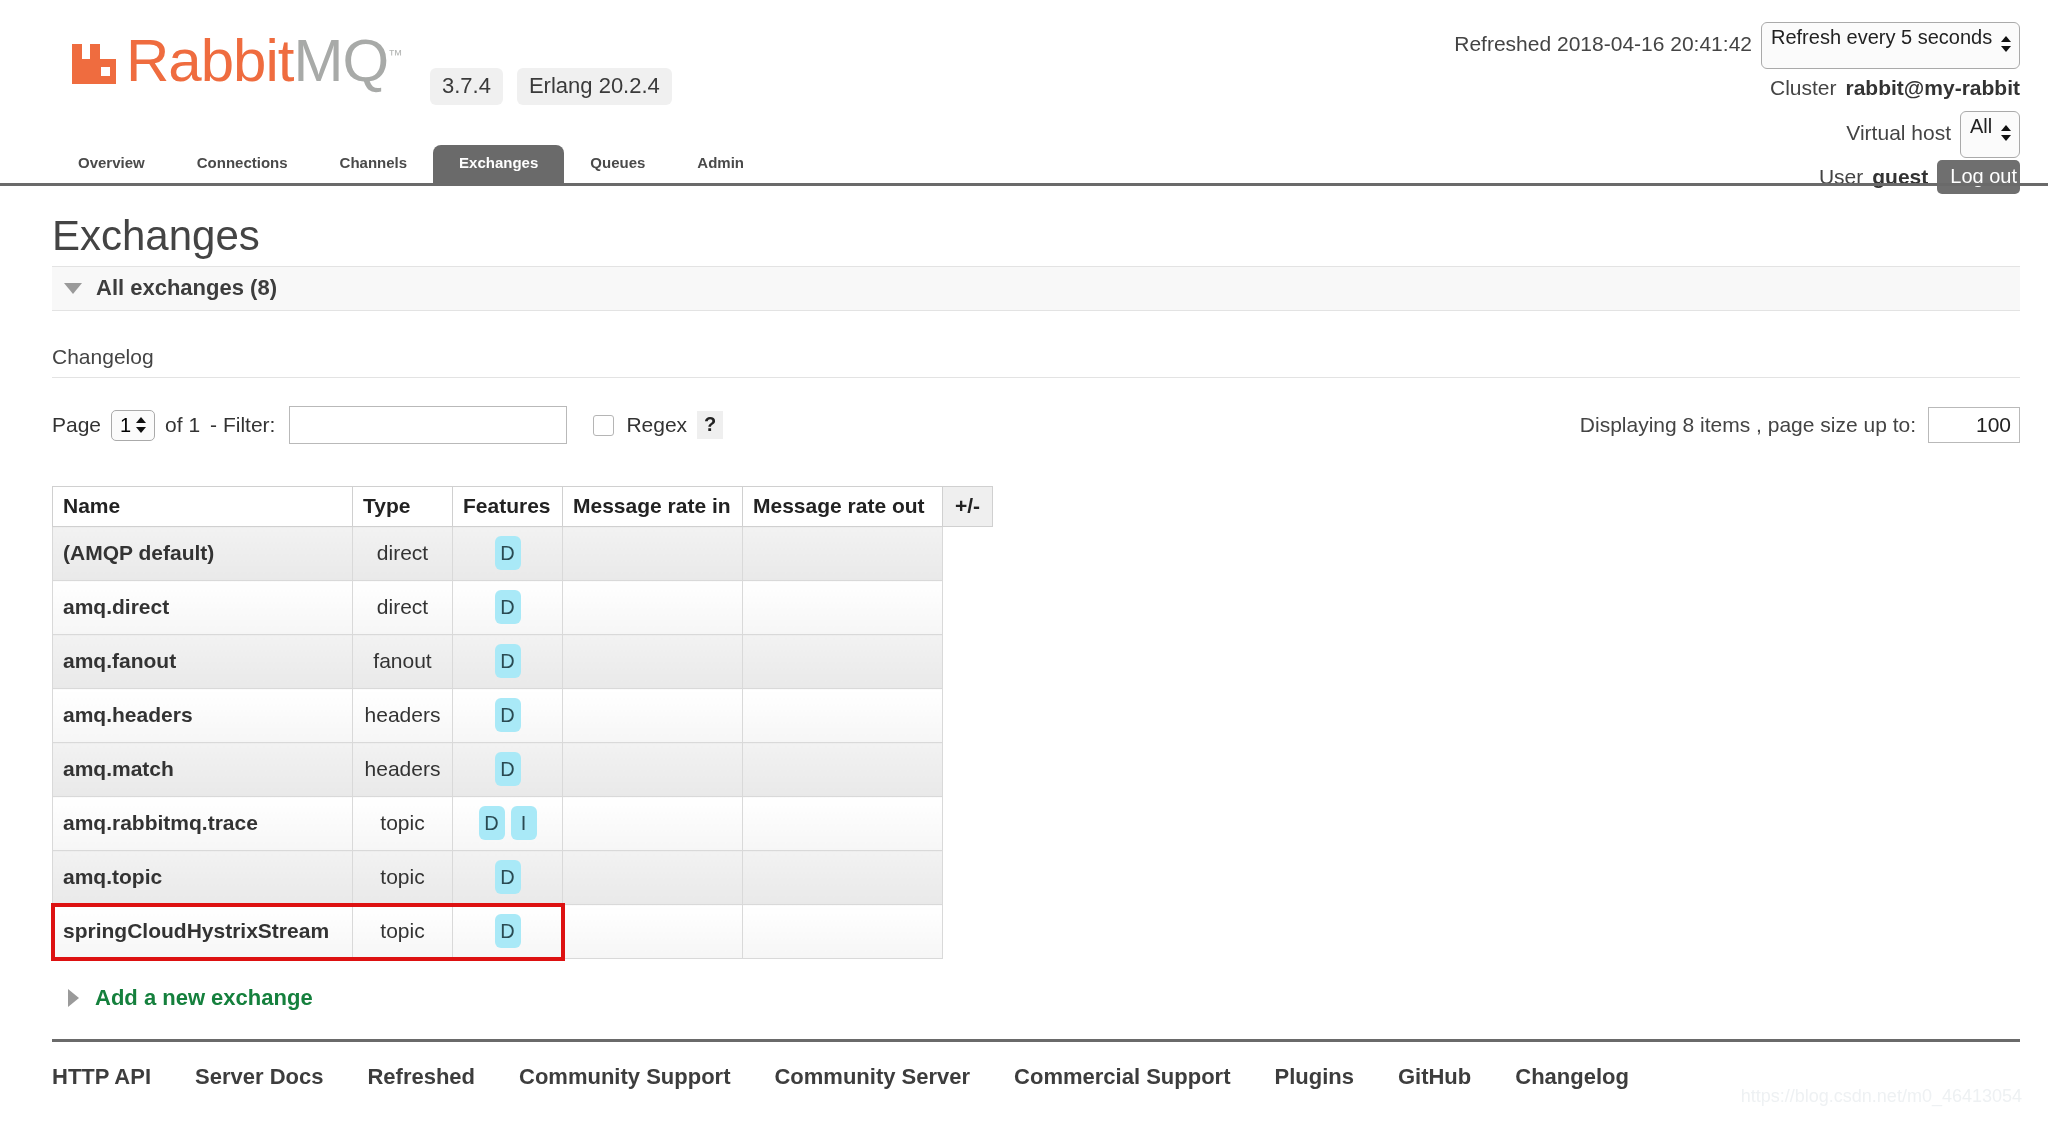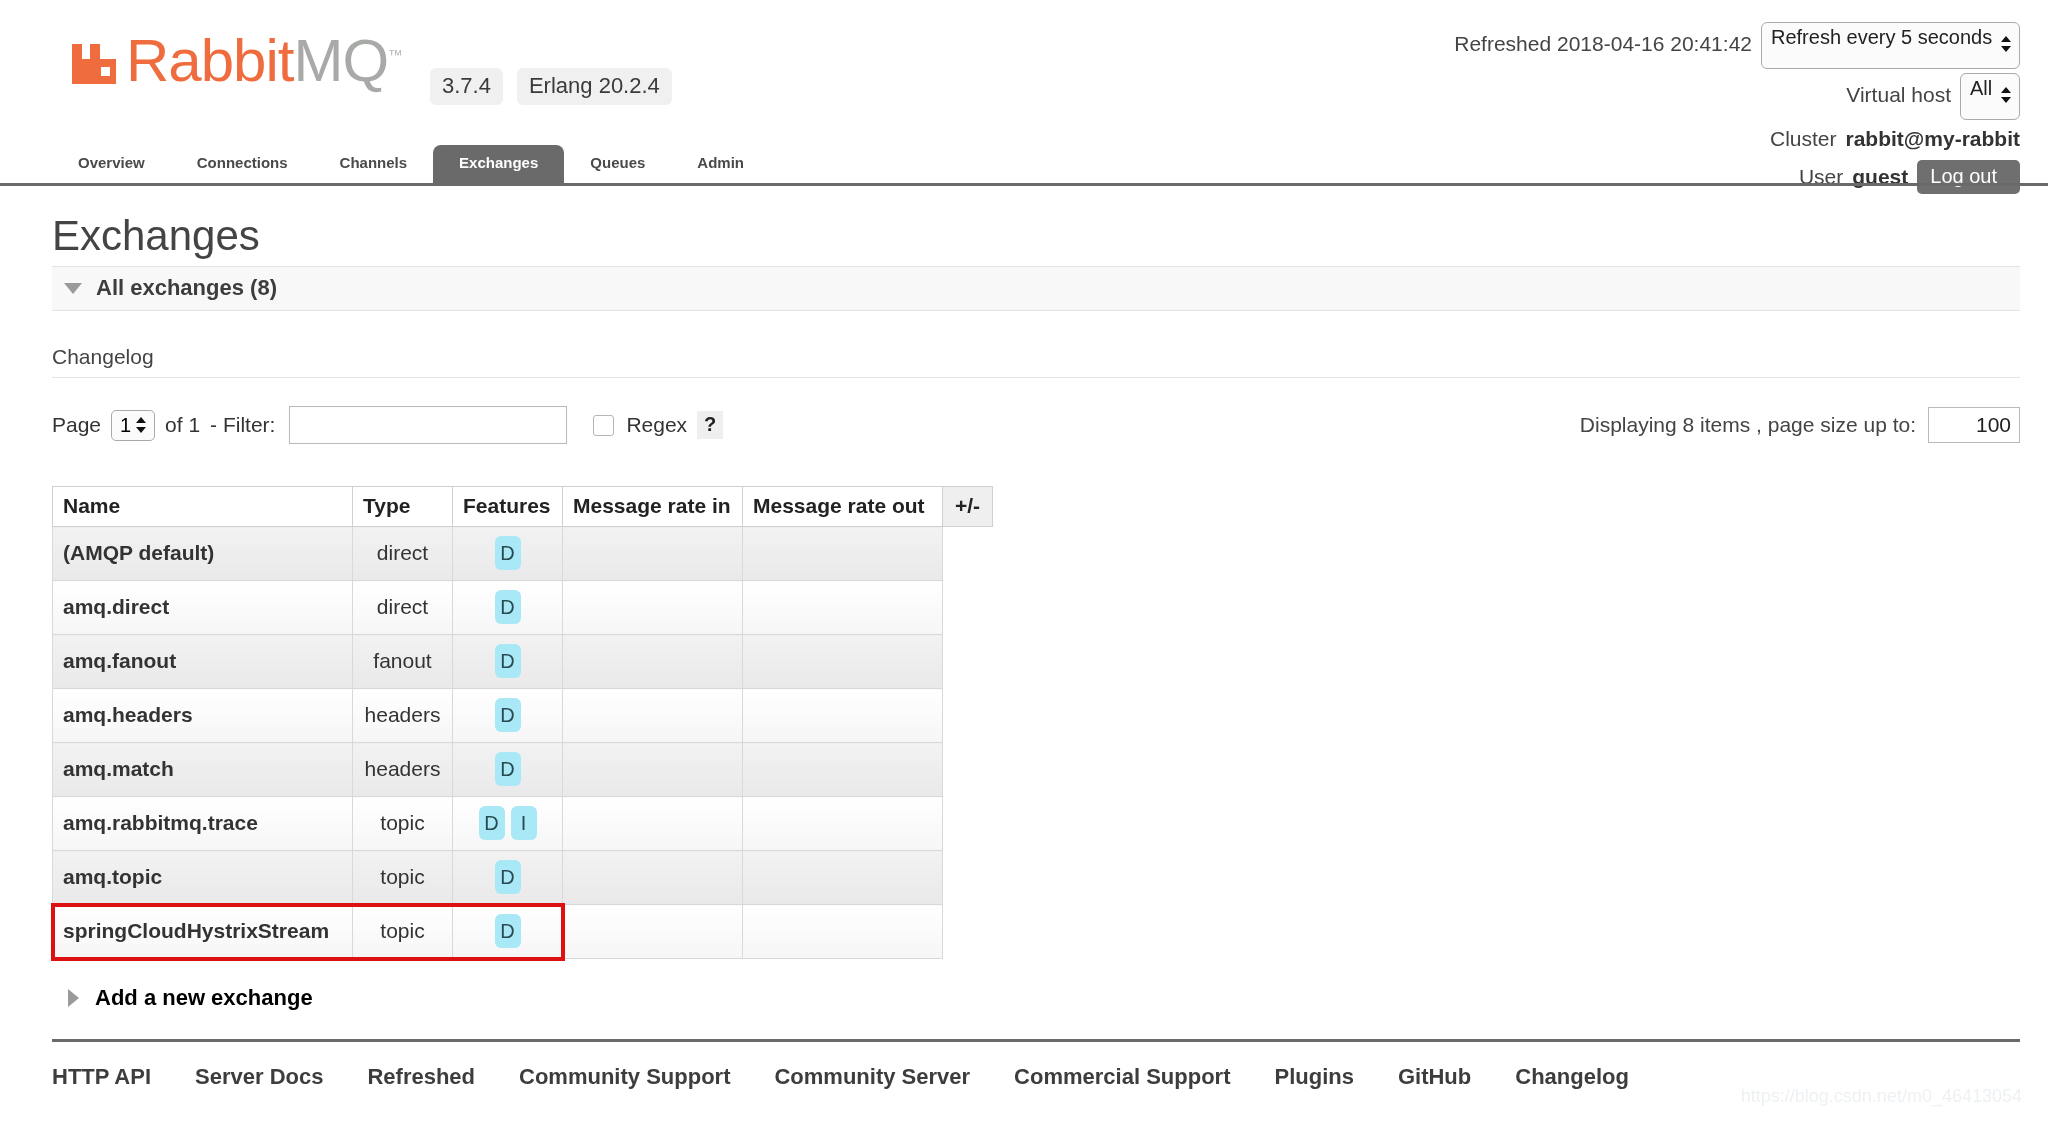--- a/index.html
+++ b/index.html
@@ -113,21 +113,21 @@
     margin-top: 5px;
     z-index: 2;
   }
   .logout-btn {
     background: #6f6f6f;
     color: #fff;
     border: none;
     border-radius: 5px;
     font-family: "Liberation Sans", sans-serif;
     font-size: 20px;
-    padding: 5px 23px 6px 13px;
+    padding: 5px 3px 6px 13px;
     cursor: pointer;
   }
 
   
   #nav {
     position: absolute;
     left: 0; top: 138px;
     width: 2048px;
     height: 48px;
     border-bottom: 3px solid #6a6a6a;
@@ -327,21 +327,21 @@
     border: 4px solid #dd1111;
     pointer-events: none;
   }
 
   .add-row {
     margin: 26px 0 0 52px;
     display: flex;
     align-items: center;
     font-size: 22px;
     font-weight: bold;
-    color: #000000;
+    color: #15803d;
     cursor: pointer;
   }
 
   
   #footer {
     margin: 28px 28px 0 52px;
     border-top: 3px solid #6a6a6a;
     padding-top: 22px;
     display: flex;
     gap: 44px;
@@ -386,30 +386,30 @@
     <div class="header-right">
       <div class="hr-line">
         <span class="lbl">Refreshed 2018-04-16 20:41:42</span>
         <span class="sel-wrap">
           <select class="fake-select">
             <option>Refresh every 5 seconds</option>
           </select>
         </span>
       </div>
       <div class="hr-line">
+        <span class="lbl">Cluster</span>
+        <b>rabbit@my-rabbit</b>
+      </div>
+      <div class="hr-line">
         <span class="lbl">Virtual host</span>
         <span class="sel-wrap">
           <select class="fake-select">
             <option>All</option>
           </select>
         </span>
-      </div>
-      <div class="hr-line">
-        <span class="lbl">Cluster</span>
-        <b>rabbit@my-rabbit</b>
       </div>
       <div class="hr-line">
         <span class="lbl">User</span>
         <b>guest</b>
         <button class="logout-btn">Log out</button>
       </div>
     </div>
 
     <div id="nav">
       <div class="tabs">

